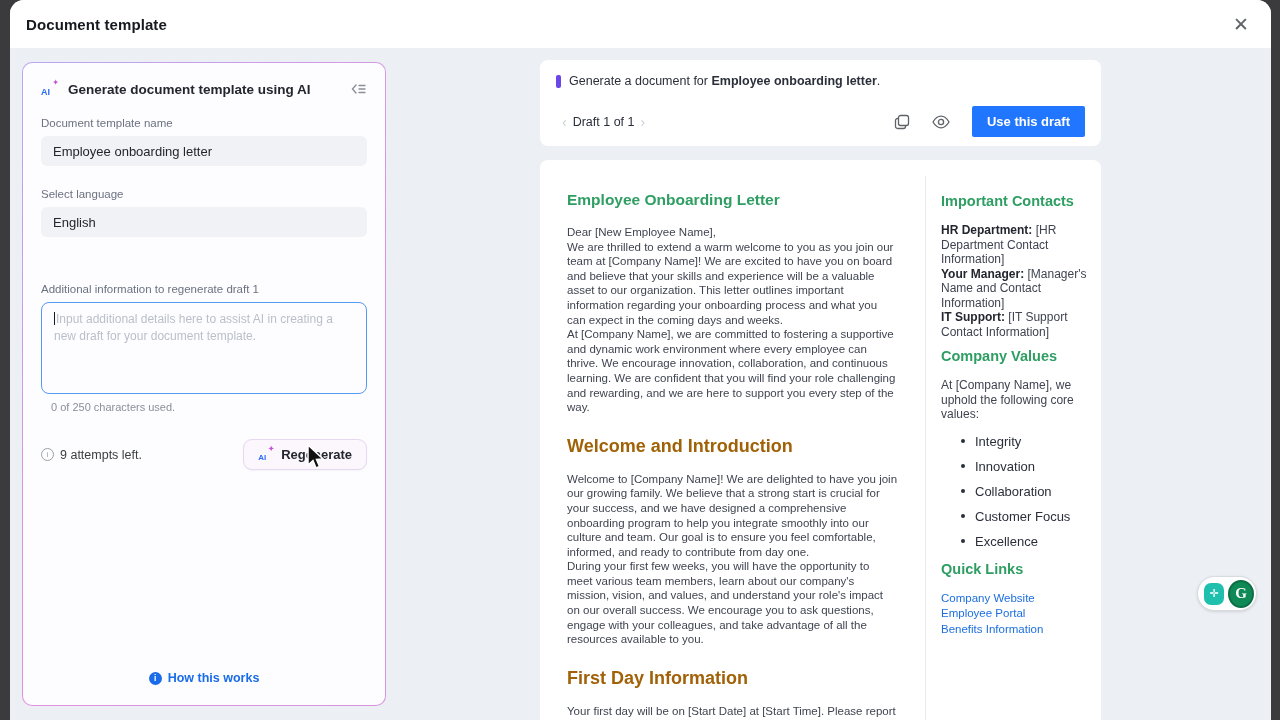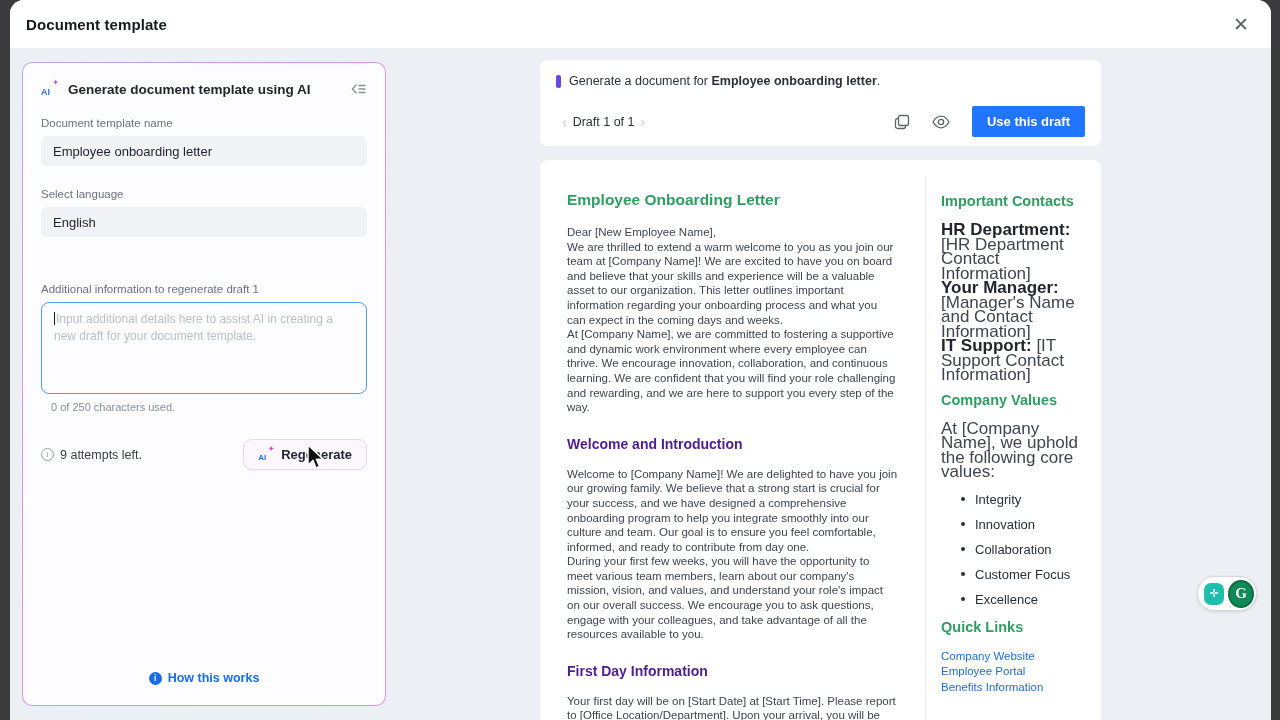--- a/index.html
+++ b/index.html
@@ -72,24 +72,24 @@
                    border:none; border-radius:2px; padding:8px 15px; cursor:pointer; }
 
   
   .doc-card { position:absolute; left:530px; top:112px; width:561px; height:600px;
               background:#ffffff; border-radius:8px 8px 0 0; display:flex; overflow:hidden; }
   .doc-main { width:385px; padding:31px 27px 0 27px; }
   .doc-divider { width:1px; background:#e8eaee; margin-top:16px; }
   .doc-side { flex:1; padding:31px 12px 0 15px; }
 
   .doc-h1 { color:#2f9e63; font-size:15.5px; font-weight:700; margin-bottom:16px; }
-  .doc-h2 { color:#4c1d95; font-size:14px; font-weight:700; margin:21px 0 15px 0; }
+  .doc-h2 { color:#a16207; font-size:18px; font-weight:700; margin:21px 0 15px 0; }
   .doc-p { font-size:11.5px; line-height:14.6px; color:#3f4450; }
   .side-h { color:#2f9e63; font-size:14.5px; font-weight:700; line-height:21px; margin-bottom:11px; }
-  .side-p { font-size:17px; line-height:14.5px; color:#3f4450; }
+  .side-p { font-size:12px; line-height:14.5px; color:#3f4450; }
   .side-p b { color:#23262e; }
   .values-list { list-style:none; margin:12px 0 6px 20px; }
   .values-list li { font-size:13px; color:#2a2f3a; margin-bottom:10px; display:flex; align-items:center; gap:10px; }
   .bullet-dot { width:4px; height:4px; background:#2a2f3a; border-radius:50%; flex:0 0 auto; }
   .quick-links { display:flex; flex-direction:column; gap:1px; }
   .quick-links a { color:#1d6fe0; font-size:11.5px; line-height:14.5px; text-decoration:none; cursor:pointer; }
   .side-section-gap { height:7px; }
 
   
   .gram-widget { position:absolute; right:14px; top:528px; width:60px; height:35px;

